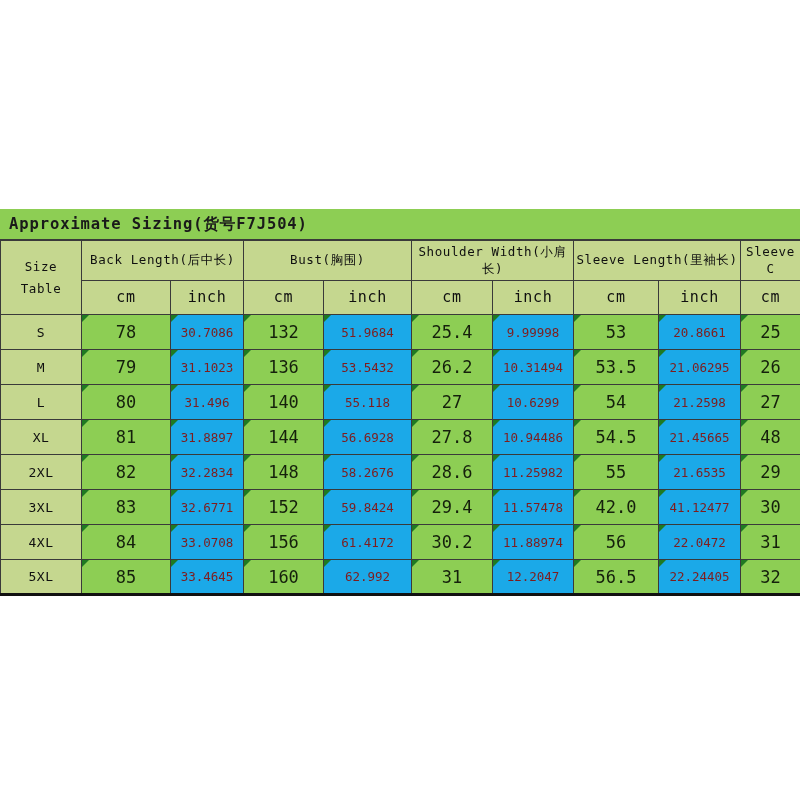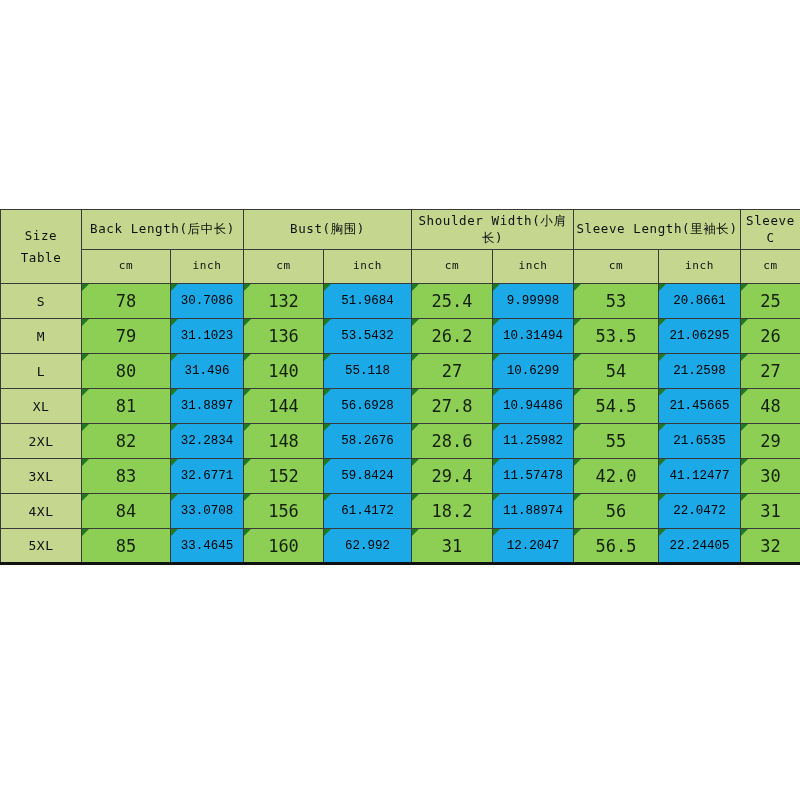--- a/index.html
+++ b/index.html
@@ -64,21 +64,21 @@
     font-weight: bold;
     letter-spacing: 0.6px;
     line-height: 1.32;
     padding: 2px 3px;
   }
   .hdr-group {
     height: 39px;
   }
   .hdr-unit {
     height: 33px;
-    font-size: 11px;
+    font-size: 15px;
   }
   .hdr-corner {
     height: 72px;
     font-size: 12.5px;
     line-height: 1.7;
   }
 
   
   tbody tr { height: 35px; }
 
@@ -90,24 +90,23 @@
     letter-spacing: 0.5px;
   }
   .c-cm {
     background: #8DCE54;
     color: #15200c;
     font-size: 17px;
     position: relative;
   }
   .c-in {
     background: #1BA9E8;
-    color: #000000;
+    color: #7f1d1d;
     font-size: 12.5px;
     position: relative;
-    font-family: Liberation Mono, monospace;
   }
 
   
   .c-cm::before,
   .c-in::before {
     content: "";
     position: absolute;
     left: 0;
     top: 0;
     width: 0;
@@ -115,20 +114,23 @@
     border-left: 7px solid #1f7a22;
     border-bottom: 7px solid transparent;
     pointer-events: none;
   }
 </style>
 </head>
 <body>
 
 <div id="sizing-chart">
 
+  <div class="title-bar">
+    <span class="title-text">Approximate Sizing(货号F7J504)</span>
+  </div>
 
   <table class="size-table">
     <colgroup>
       <col style="width:81px">
       <col style="width:89px">
         <col style="width:73px">
       <col style="width:80px">
         <col style="width:88px">
       <col style="width:81px">
         <col style="width:81px">
@@ -234,21 +236,21 @@
           <td class="c-cm">42.0</td>
           <td class="c-in">41.12477</td>
           <td class="c-cm">30</td>
         </tr>
         <tr>
           <td class="c-size">4XL</td>
           <td class="c-cm">84</td>
           <td class="c-in">33.0708</td>
           <td class="c-cm">156</td>
           <td class="c-in">61.4172</td>
-          <td class="c-cm">18.2</td>
+          <td class="c-cm">30.2</td>
           <td class="c-in">11.88974</td>
           <td class="c-cm">56</td>
           <td class="c-in">22.0472</td>
           <td class="c-cm">31</td>
         </tr>
         <tr>
           <td class="c-size">5XL</td>
           <td class="c-cm">85</td>
           <td class="c-in">33.4645</td>
           <td class="c-cm">160</td>

